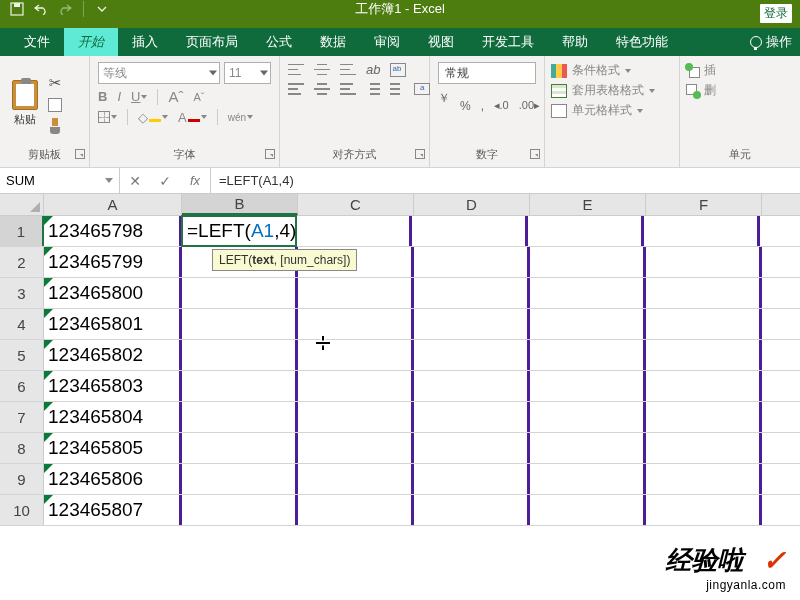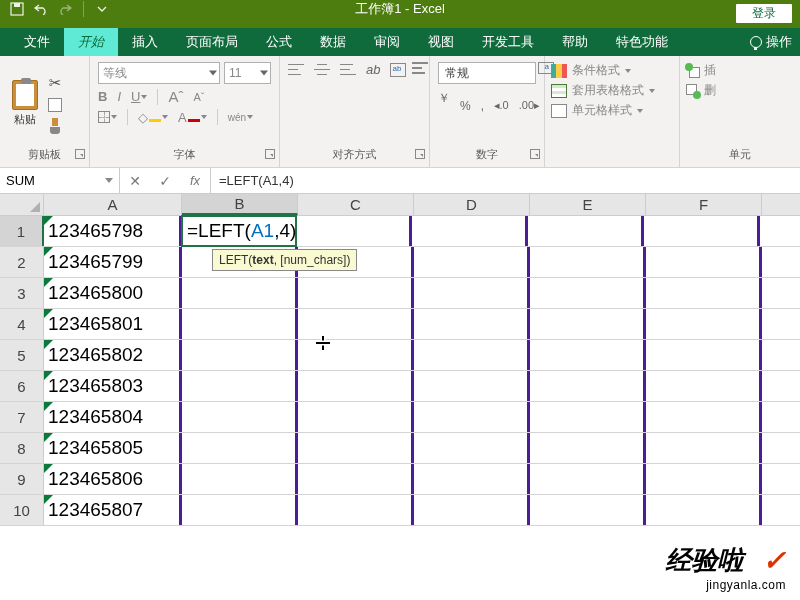--- a/index.html
+++ b/index.html
@@ -4,21 +4,21 @@
 <style>
 * { margin: 0; padding: 0; box-sizing: border-box; font-family: "Microsoft YaHei", "Segoe UI", sans-serif; }
 body { width: 800px; height: 600px; overflow: hidden; background: #fff; position: relative; }
 
 
 .titlebar { height: 28px; background: #4d7c0f; display: flex; align-items: flex-start; color: #fff; font-size: 12px; position: relative; }
 .qat { display: flex; align-items: center; gap: 6px; padding-left: 8px; }
 .qat .qicon { width: 18px; height: 18px; display: flex; align-items: center; justify-content: center; opacity: .9; }
 .qat .sep { width: 1px; height: 16px; background: rgba(255,255,255,.3); margin: 0 3px; }
 .doc-title { position: absolute; left: 50%; transform: translateX(-50%); font-size: 13px; color: #fff; }
-.login-btn { position: absolute; right: 8px; top: 4px; background: #fff; color: #0f6b3c; font-size: 12px; padding: 1px 16px; border-radius: 1px; }
+.login-btn { position: absolute; right: 8px; top: 4px; background: #fff; color: #0f6b3c; font-size: 12px; padding: 1px 4px; border-radius: 1px; }
 
 
 .tabs { height: 28px; background: #0f6b3c; display: flex; align-items: stretch; padding-left: 10px; position: relative; }
 .tab { color: #fff; font-size: 13px; padding: 0 14px; display: flex; align-items: center; cursor: pointer; }
 .tab.active { background: #5eead4; color: #0f6b3c; font-style: italic; }
 .tell-me { position: absolute; right: 8px; top: 0; height: 28px; display: flex; align-items: center; color: #fff; font-size: 13px; gap: 4px; }
 .bulb { width: 12px; height: 12px; border: 1.5px solid #fff; border-radius: 50%; position: relative; }
 .bulb::after { content: ""; position: absolute; bottom: -3px; left: 3px; width: 3px; height: 3px; background: #fff; }
 
 
@@ -57,21 +57,21 @@
 .font-btns .btn { cursor: pointer; display: inline-flex; align-items: center; }
 .font-btns .dd { margin-left: 1px; width: 0; height: 0; border-left: 3px solid transparent; border-right: 3px solid transparent; border-top: 4px solid #888; }
 .font-color-bar { display: inline-block; width: 12px; height: 3px; background: #c00; margin-left: 1px; }
 .fill-color-bar { display: inline-block; width: 12px; height: 3px; background: #fc0; margin-left: 1px; }
 .border-icon { width: 12px; height: 12px; border: 1px solid #888; display: inline-block; position: relative; }
 .border-icon::before { content: ""; position: absolute; left: 50%; top: 0; bottom: 0; border-left: 1px dashed #aaa; }
 .border-icon::after { content: ""; position: absolute; top: 50%; left: 0; right: 0; border-top: 1px dashed #aaa; }
 
 
 .align { width: 150px; }
-.align .group-body { flex-direction: row; gap: 6px; align-items: flex-start; padding: 6px 8px 0; }
+.align .group-body { flex-direction: column; gap: 6px; align-items: flex-start; padding: 6px 8px 0; }
 .align-row { display: flex; gap: 10px; align-items: center; }
 .align-icon { width: 16px; height: 12px; position: relative; }
 .align-icon span { position: absolute; height: 1.5px; background: #888; left: 0; }
 .al-top span:nth-child(1){top:0;width:16px}.al-top span:nth-child(2){top:5px;width:10px}.al-top span:nth-child(3){top:10px;width:13px}
 .al-mid span:nth-child(1){top:0;width:10px;left:3px}.al-mid span:nth-child(2){top:5px;width:16px}.al-mid span:nth-child(3){top:10px;width:10px;left:3px}
 .al-bot span:nth-child(1){top:0;width:13px}.al-bot span:nth-child(2){top:5px;width:10px}.al-bot span:nth-child(3){top:10px;width:16px}
 .orient-icon { font-size: 13px; color: #666; font-style: italic; }
 .wrap-icon { width: 16px; height: 14px; border: 1px solid #888; position: relative; }
 .wrap-icon::after { content: "ab"; font-size: 8px; position: absolute; left: 1px; top: 0; color: #2a6fb7; }
 .indent-icon { width: 14px; height: 12px; position: relative; }

